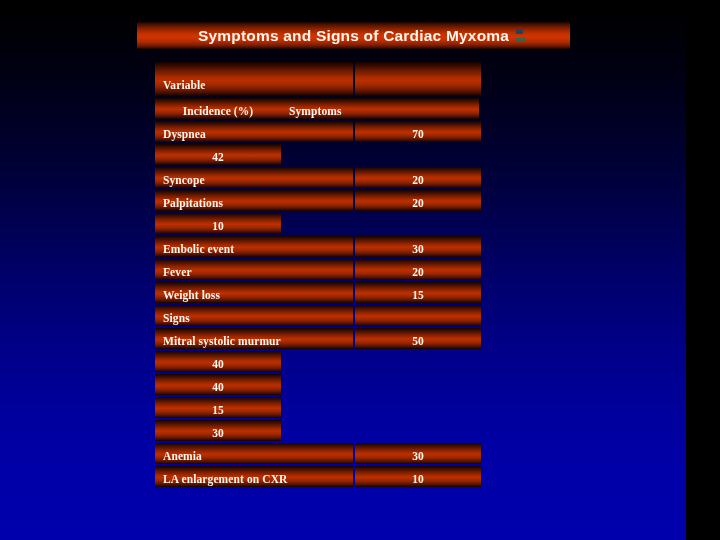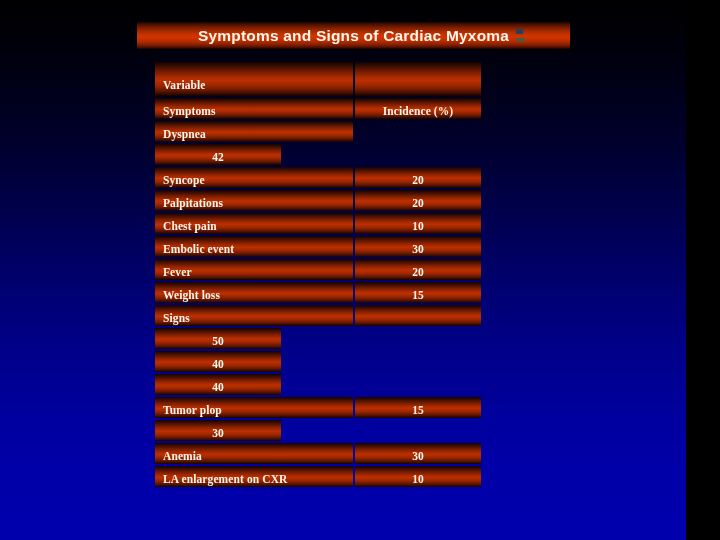--- a/index.html
+++ b/index.html
@@ -175,31 +175,34 @@
       <div class="cell cell-label">
         <span class="ctext">Variable</span>
       </div>
       <div class="cell cell-value">
         <span class="ctext"></span>
       </div>
     </div>
 
     <div id="rows-container">
         <div class="trow">
+          <div class="cell cell-value">
+            <span class="ctext">Incidence (%)</span>
+          </div>
           <div class="cell cell-label">
             <span class="ctext">Symptoms</span>
           </div>
-          <div class="cell cell-value">
-            <span class="ctext">Incidence (%)</span>
-          </div>
         </div>
         <div class="trow">
           <div class="cell cell-label">
             <span class="ctext">Dyspnea</span>
           </div>
+          <div class="cell cell-value">
+            <span class="ctext">70</span>
+          </div>
         </div>
         <div class="trow">
           <div class="cell cell-value">
             <span class="ctext">42</span>
           </div>
         </div>
         <div class="trow">
           <div class="cell cell-label">
             <span class="ctext">Syncope</span>
           </div>
@@ -209,23 +212,20 @@
         </div>
         <div class="trow">
           <div class="cell cell-label">
             <span class="ctext">Palpitations</span>
           </div>
           <div class="cell cell-value">
             <span class="ctext">20</span>
           </div>
         </div>
         <div class="trow">
-          <div class="cell cell-label">
-            <span class="ctext">Chest pain</span>
-          </div>
           <div class="cell cell-value">
             <span class="ctext">10</span>
           </div>
         </div>
         <div class="trow">
           <div class="cell cell-label">
             <span class="ctext">Embolic event</span>
           </div>
           <div class="cell cell-value">
             <span class="ctext">30</span>
@@ -249,38 +249,38 @@
         </div>
         <div class="trow">
           <div class="cell cell-label">
             <span class="ctext">Signs</span>
           </div>
           <div class="cell cell-value">
             <span class="ctext"></span>
           </div>
         </div>
         <div class="trow">
+          <div class="cell cell-label">
+            <span class="ctext">Mitral systolic murmur</span>
+          </div>
           <div class="cell cell-value">
             <span class="ctext">50</span>
           </div>
         </div>
         <div class="trow">
           <div class="cell cell-value">
             <span class="ctext">40</span>
           </div>
         </div>
         <div class="trow">
           <div class="cell cell-value">
             <span class="ctext">40</span>
           </div>
         </div>
         <div class="trow">
-          <div class="cell cell-label">
-            <span class="ctext">Tumor plop</span>
-          </div>
           <div class="cell cell-value">
             <span class="ctext">15</span>
           </div>
         </div>
         <div class="trow">
           <div class="cell cell-value">
             <span class="ctext">30</span>
           </div>
         </div>
         <div class="trow">

